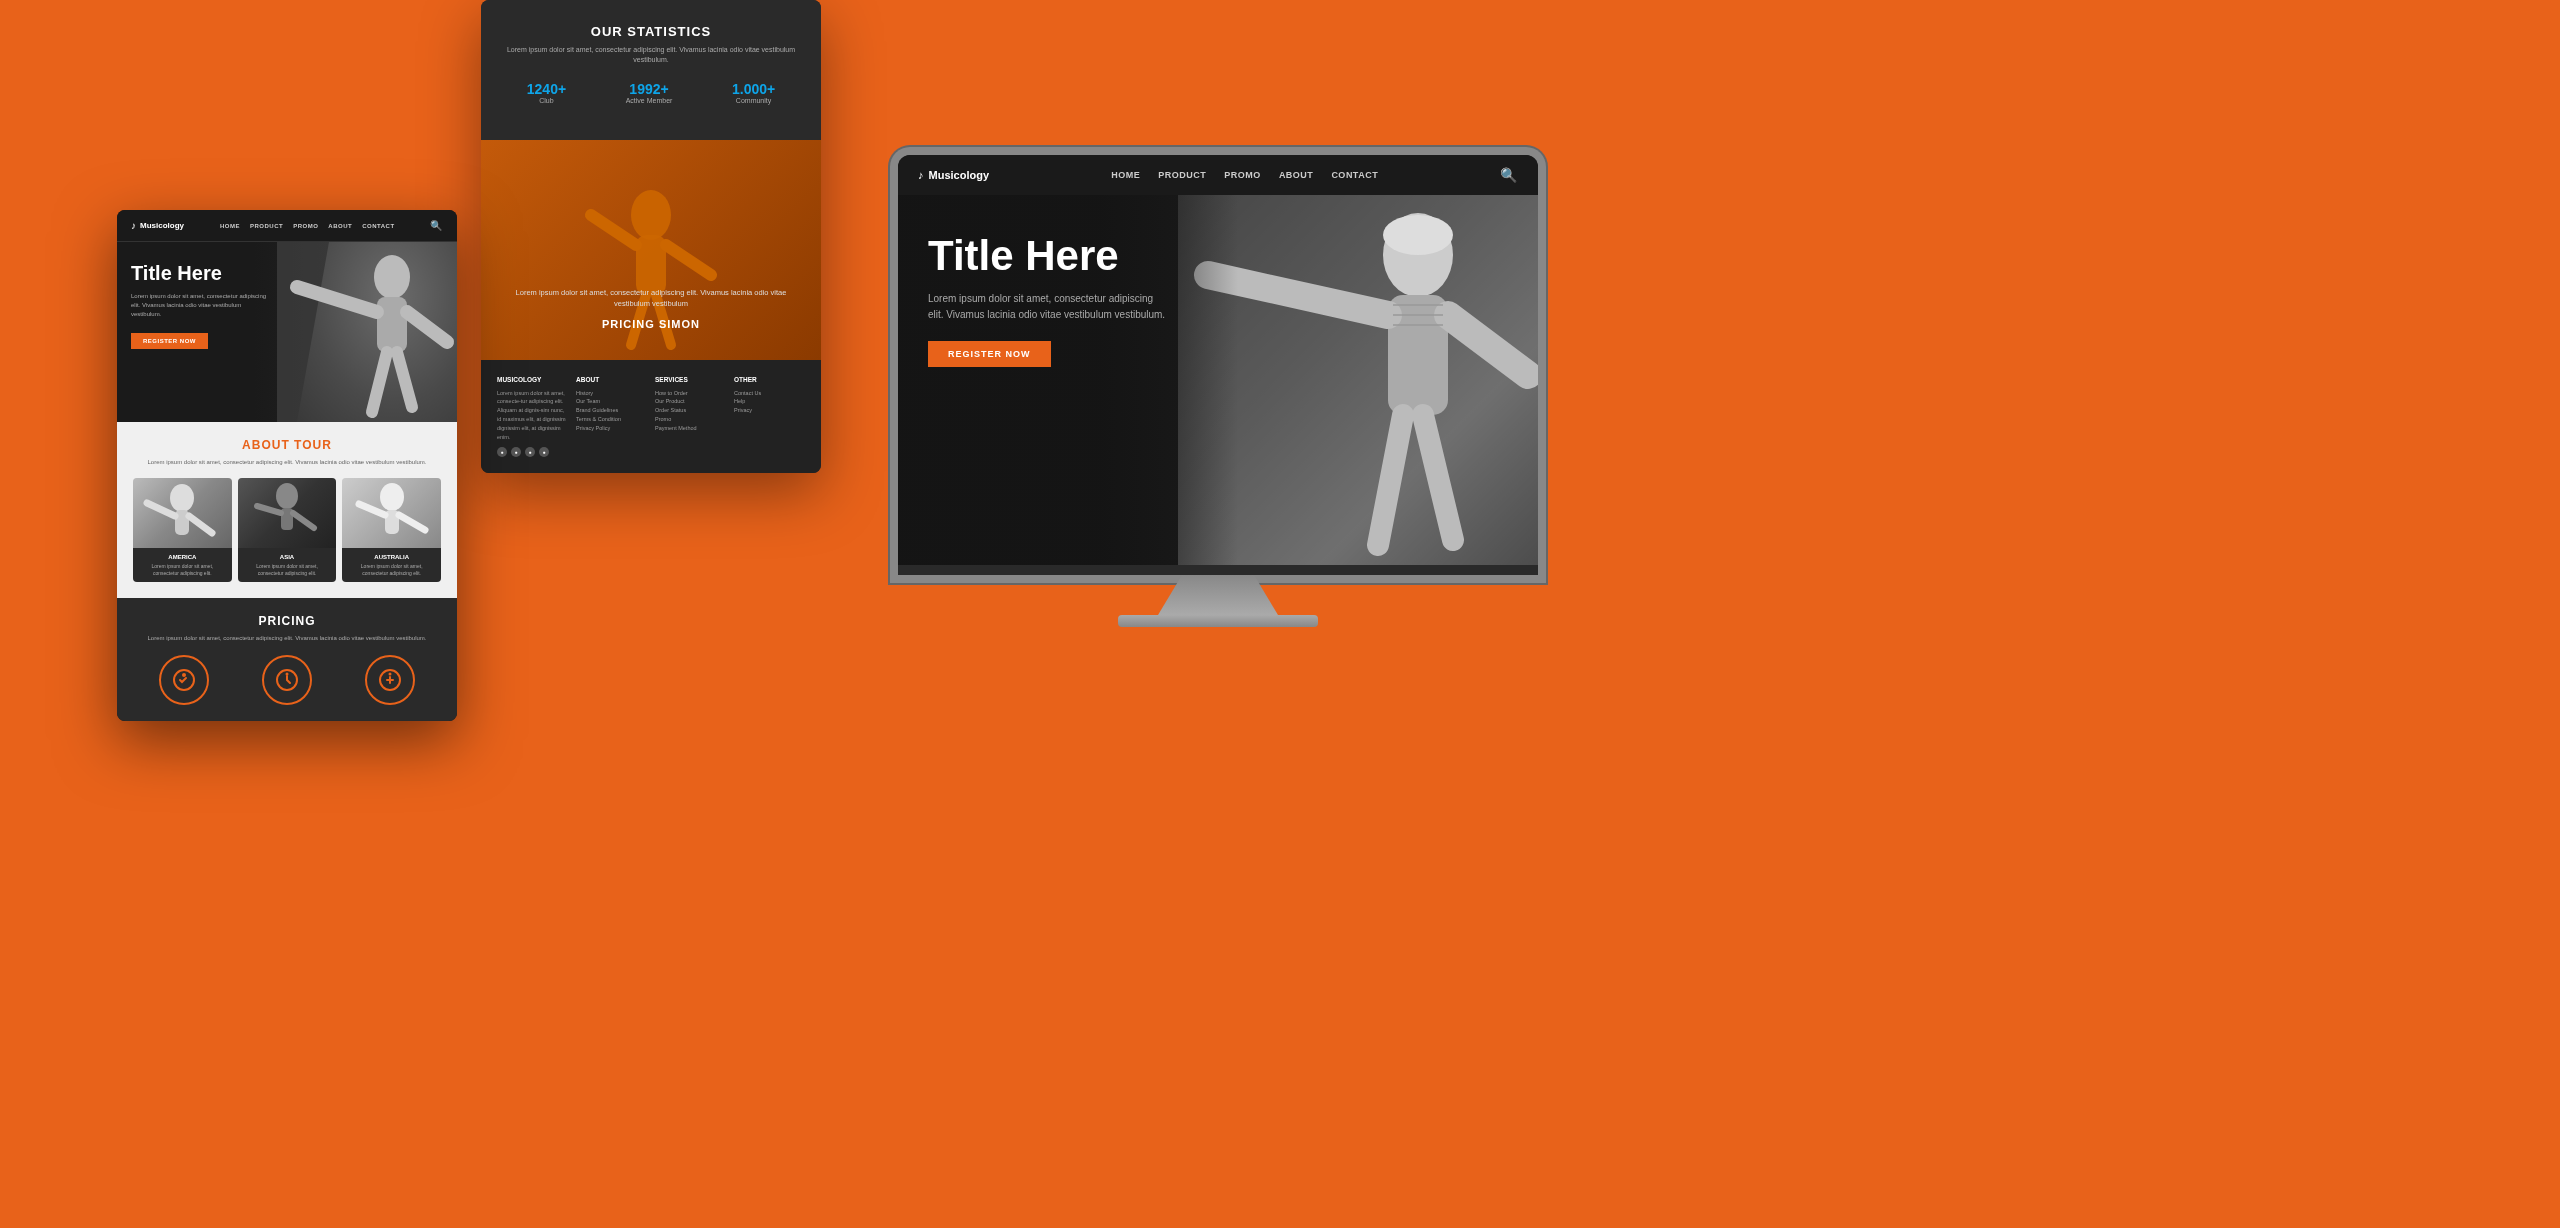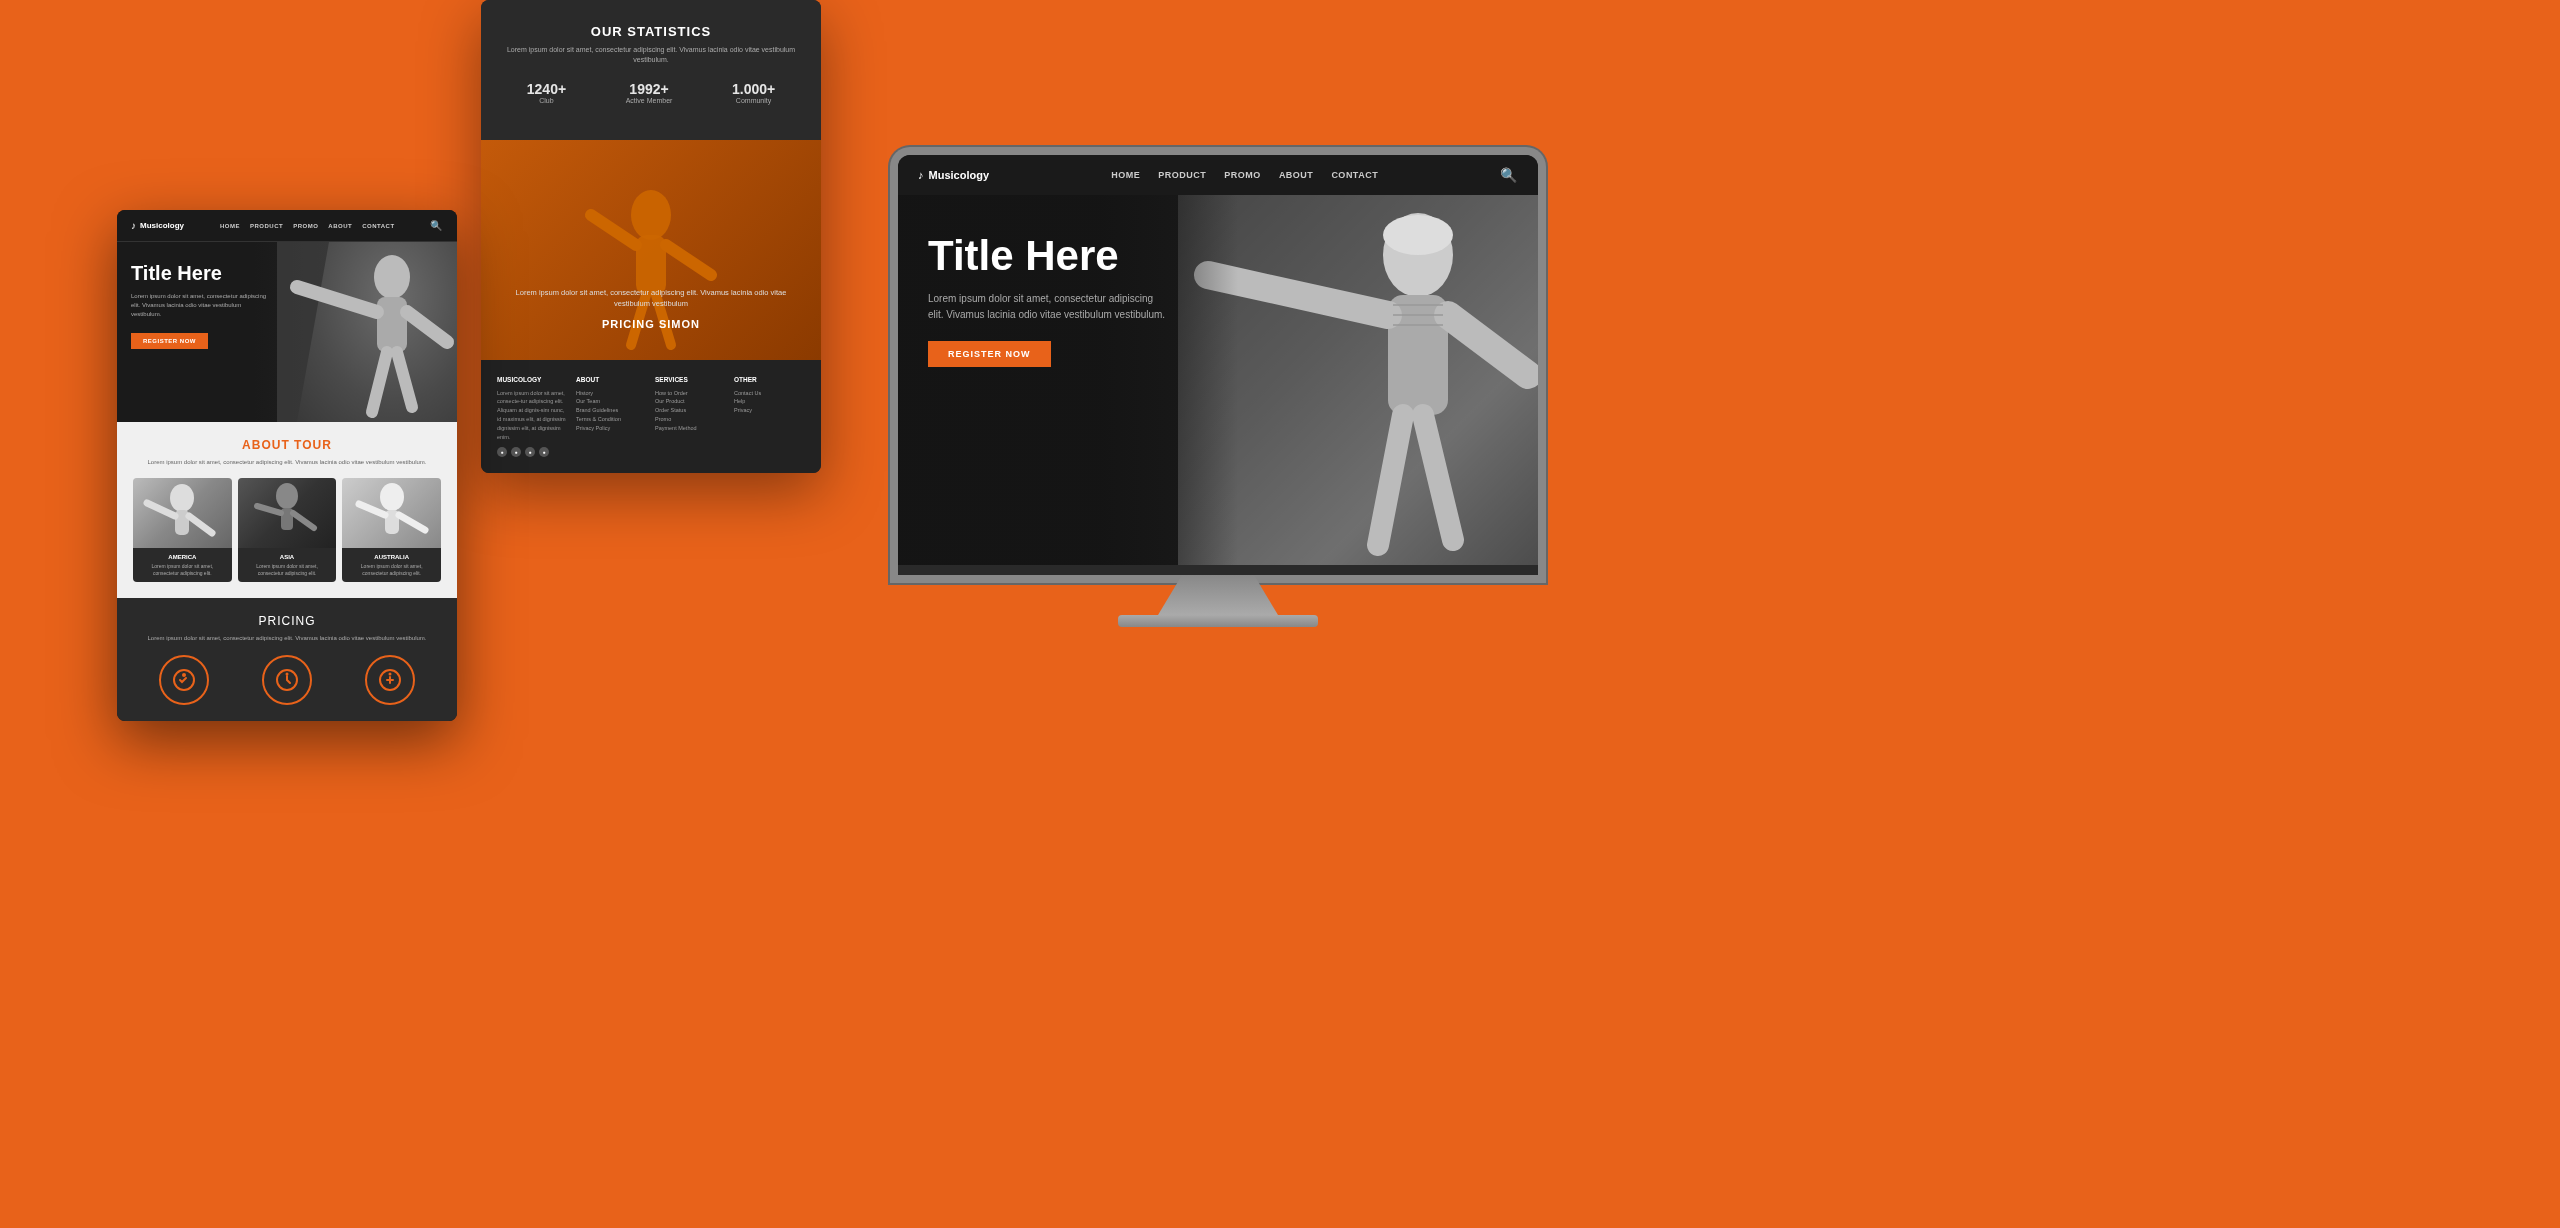--- a/index.html
+++ b/index.html
@@ -42,21 +42,21 @@
       font-size: 7px;
       line-height: 1.4;
       margin-bottom: 16px;
     }
     .stats-row {
       display: flex;
       justify-content: space-around;
       margin-bottom: 16px;
     }
     .stat-item .stat-num {
-      color: #e5e5e5;
+      color: #0ea5e9;
       font-size: 14px;
       font-weight: 700;
     }
     .stat-item .stat-label {
       color: #aaa;
       font-size: 7px;
     }
 
     
     .mobile-hero {
@@ -330,21 +330,21 @@
 
     
     .pricing-section {
       background: #2a2a2a;
       padding: 16px;
       text-align: center;
     }
     .pricing-section h2 {
       color: white;
       font-size: 12px;
-      font-weight: 400;
+      font-weight: 700;
       letter-spacing: 1px;
       margin-bottom: 6px;
     }
     .pricing-section p {
       color: #aaa;
       font-size: 6px;
       line-height: 1.4;
       margin-bottom: 12px;
     }
     .pricing-icons {

